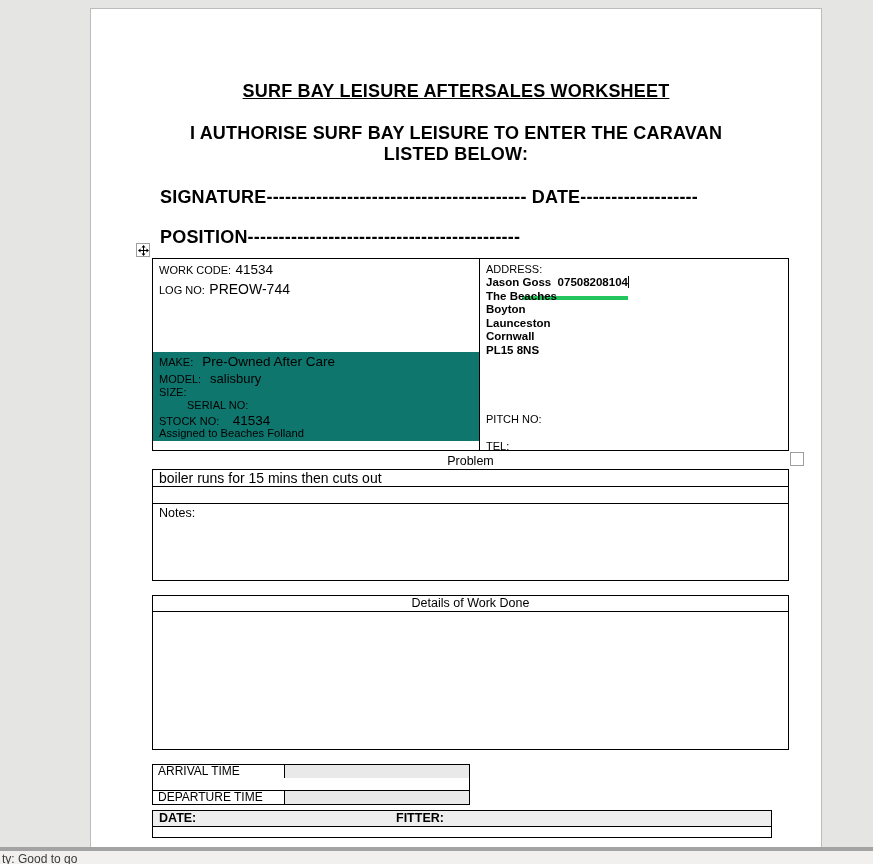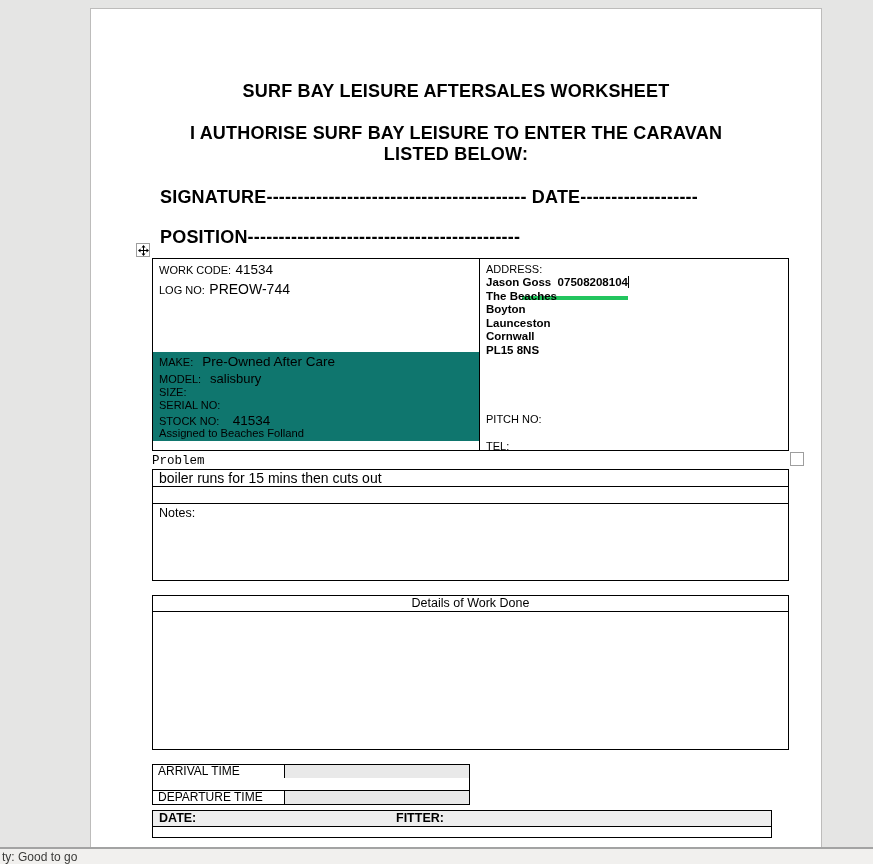--- a/index.html
+++ b/index.html
@@ -10,21 +10,21 @@
     color:#000;
   }
   .page{
     position:absolute;left:90px;top:8px;width:732px;height:856px;
     background:#ffffff;border:1px solid #bdbcbb;border-bottom:none;
     box-sizing:border-box;
   }
   .abs{position:absolute;}
   .center{width:100%;text-align:center;}
   .h-bold{font-weight:bold;font-size:18px;letter-spacing:.2px;}
-  .title-underline{margin-top:35px;}
+  .title-underline{text-decoration:underline;margin-top:35px;}
   .doc12{font-size:12.5px;}
   .lbl{font-size:11px;}
   .val{font-size:13.5px;}
   .nowrap{white-space:pre;}
 
   
   .t1{left:61px;top:249px;width:637px;height:193px;border:1px solid #000;box-sizing:border-box;display:flex;}
   .t1 .colL{width:327px;border-right:1px solid #000;position:relative;box-sizing:border-box;}
   .t1 .colR{flex:1;position:relative;box-sizing:border-box;padding:3px 6px;}
   .shade-block{position:absolute;left:0;top:93px;width:100%;height:89px;background:#0f766e;box-sizing:border-box;padding:1px 0 0 6px;}
@@ -57,21 +57,21 @@
   .t5 .fr2{height:15px;line-height:15px;background:#eeeeee;font-weight:bold;font-size:12.5px;border-top:1px solid #000;padding-left:6px;}
   .t5 .fr3{height:10px;background:#ffffff;border-top:1px solid #000;}
   .fitter-pos{position:absolute;left:243px;top:0;}
 
   .handle-box{width:14px;height:14px;border:1px solid #9e9e9e;background:#fff;box-sizing:border-box;}
   .move-handle{left:45px;top:234px;display:flex;align-items:center;justify-content:center;}
   .resize-handle{left:699px;top:443px;}
 
   .statusbar{
     position:absolute;left:0;top:847px;width:873px;height:17px;
-    background:#f1f0ee;border-top:2px solid #a3a3a3;box-sizing:border-box;
+    background:#f1f0ee;border-top:4px solid #a3a3a3;box-sizing:border-box;
     font-size:12px;line-height:16px;color:#3a3a38;padding-left:2px;
   }
 </style>
 </head>
 <body>
 
 <div class="page">
 
   <div class="abs center h-bold" style="top:72px;"><span class="title-underline">SURF BAY LEISURE AFTERSALES WORKSHEET</span></div>
 
@@ -92,39 +92,39 @@
   <div class="abs t1">
     <div class="colL">
       <div style="padding:3px 6px;">
         <div style="line-height:14px;"><span class="lbl">WORK CODE:</span> <span class="val">41534</span></div>
         <div style="line-height:24px;"><span class="lbl">LOG NO:</span> <span style="font-size:14px;">PREOW-744</span></div>
       </div>
       <div class="shade-block">
         <div style="height:16px;line-height:16px;"><span class="lbl">MAKE:</span>&nbsp;&nbsp;<span class="val">Pre-Owned After Care</span></div>
         <div style="height:17px;line-height:17px;"><span class="lbl">MODEL:</span>&nbsp;&nbsp;<span style="font-size:13px;">salisbury</span></div>
         <div class="line-sm" style="height:13px;"><span>SIZE:</span></div>
-        <div class="line-sm" style="height:13px;"><span>SERIAL NO:</span></div>
+        <div class="line-sm" style="height:13px;margin-left:28px;"><span>SERIAL NO:</span></div>
         <div style="height:15px;line-height:15px;"><span class="lbl">STOCK NO:</span>&nbsp;&nbsp;&nbsp;<span class="val">41534</span></div>
         <div class="line-sm" style="height:13px;font-size:11.2px;">Assigned to Beaches Folland</div>
       </div>
     </div>
     <div class="colR">
       <div class="lbl" style="line-height:14px;">ADDRESS:</div>
       <div class="addr-bold nowrap"><span>Jason </span><span class="u-blue">Goss  07508208104</span><span class="cursor-bar"></span></div>
       <div class="addr-bold">The Beaches</div>
       <div class="addr-bold">Boyton</div>
       <div class="addr-bold">Launceston</div>
       <div class="addr-bold">Cornwall</div>
       <div class="addr-bold">PL15 8NS</div>
       <div class="abs lbl" style="left:6px;top:154px;">PITCH NO:</div>
       <div class="abs lbl" style="left:6px;top:181px;">TEL:</div>
     </div>
   </div>
 
-  <div class="abs doc12" style="left:61px;top:445px;width:637px;text-align:left;font-family:Liberation Mono, monospace;">Problem</div>
+  <div class="abs doc12" style="left:61px;top:445px;width:637px;text-align:center;">Problem</div>
 
   <div class="abs t2">
     <div class="r1"><span>boiler runs for 15 mins then cuts out</span></div>
     <div class="r2"></div>
     <div class="r3"><span>Notes:</span></div>
   </div>
 
   <div class="abs handle-box resize-handle"></div>
 
   <div class="abs t3">

